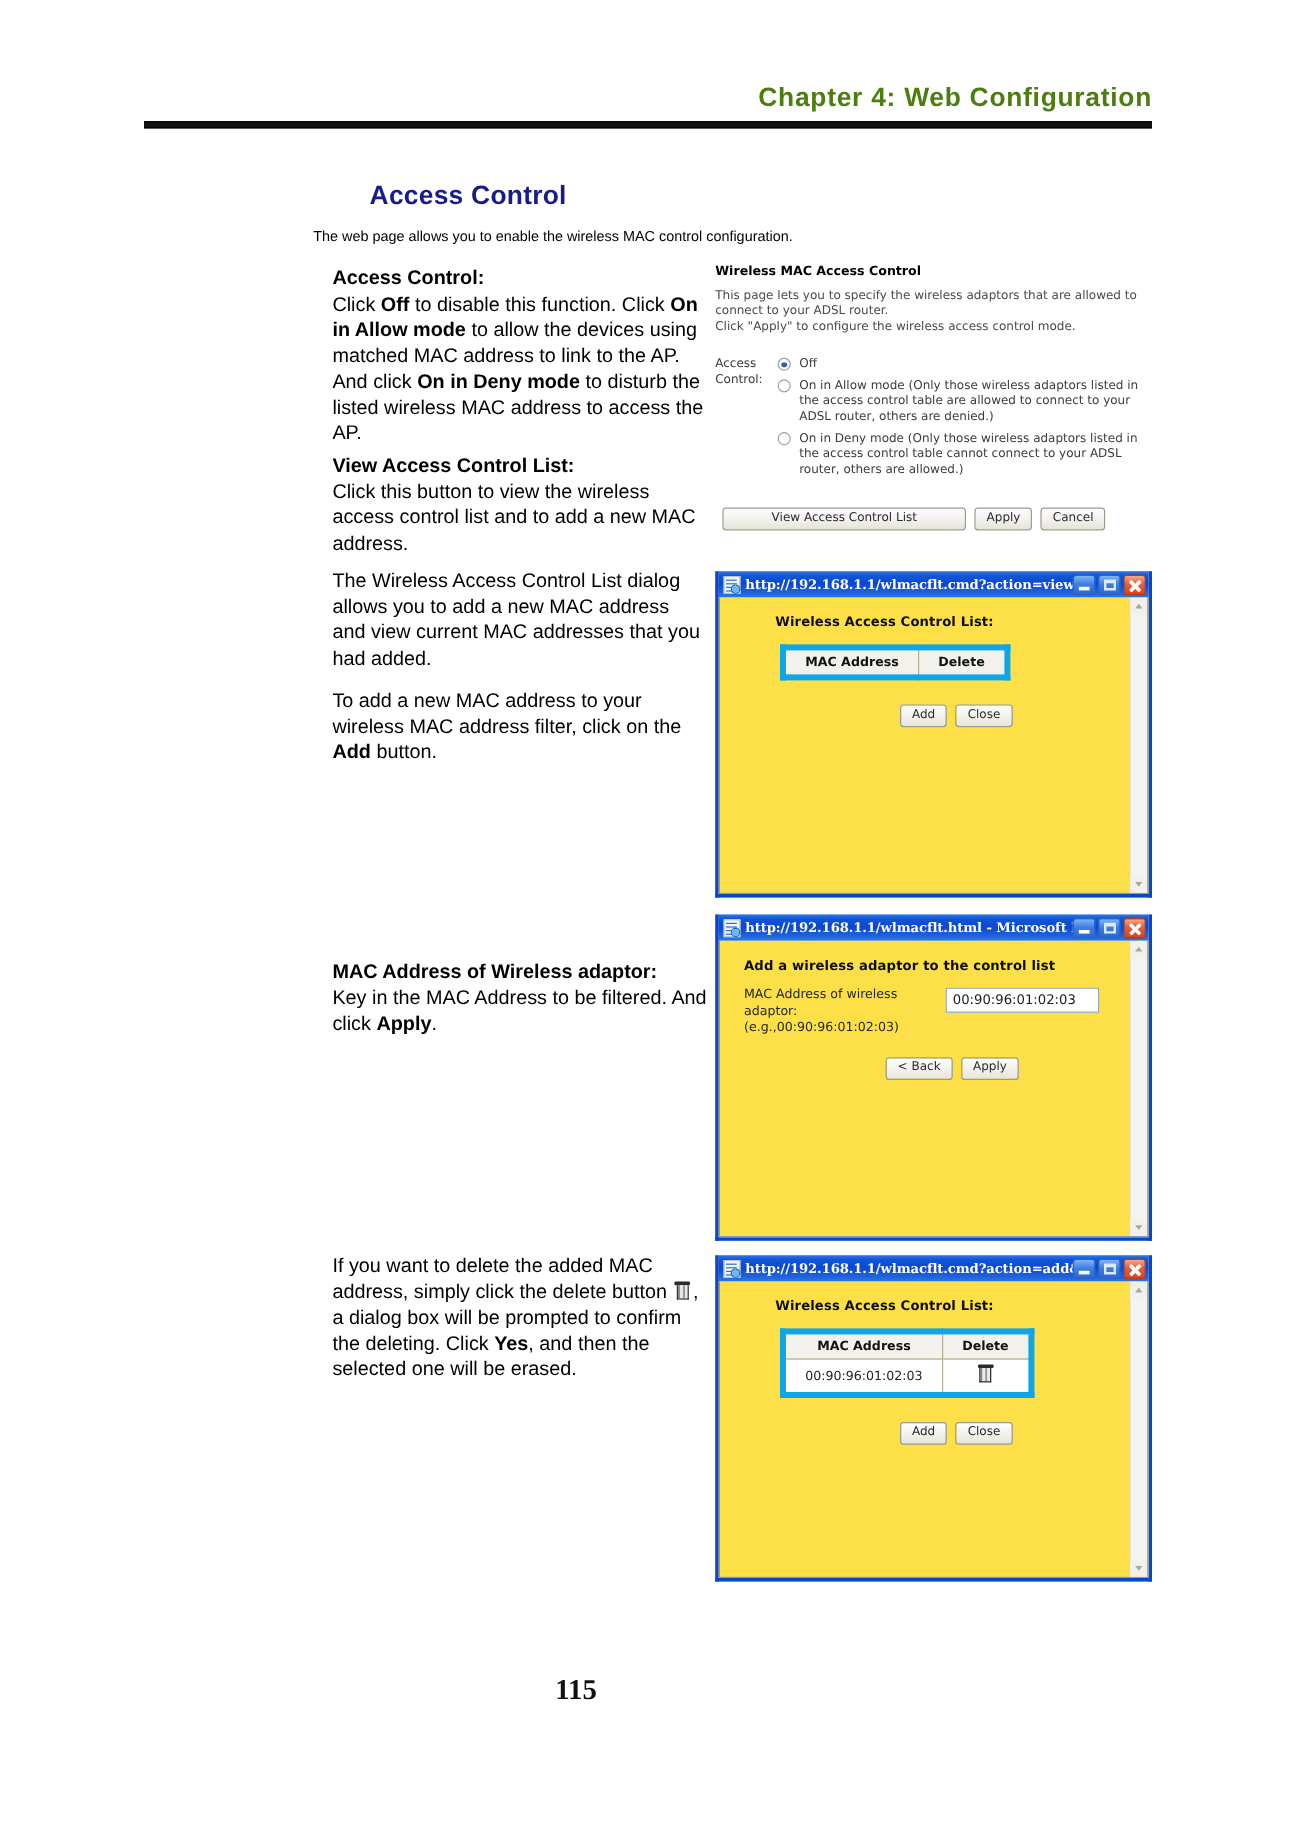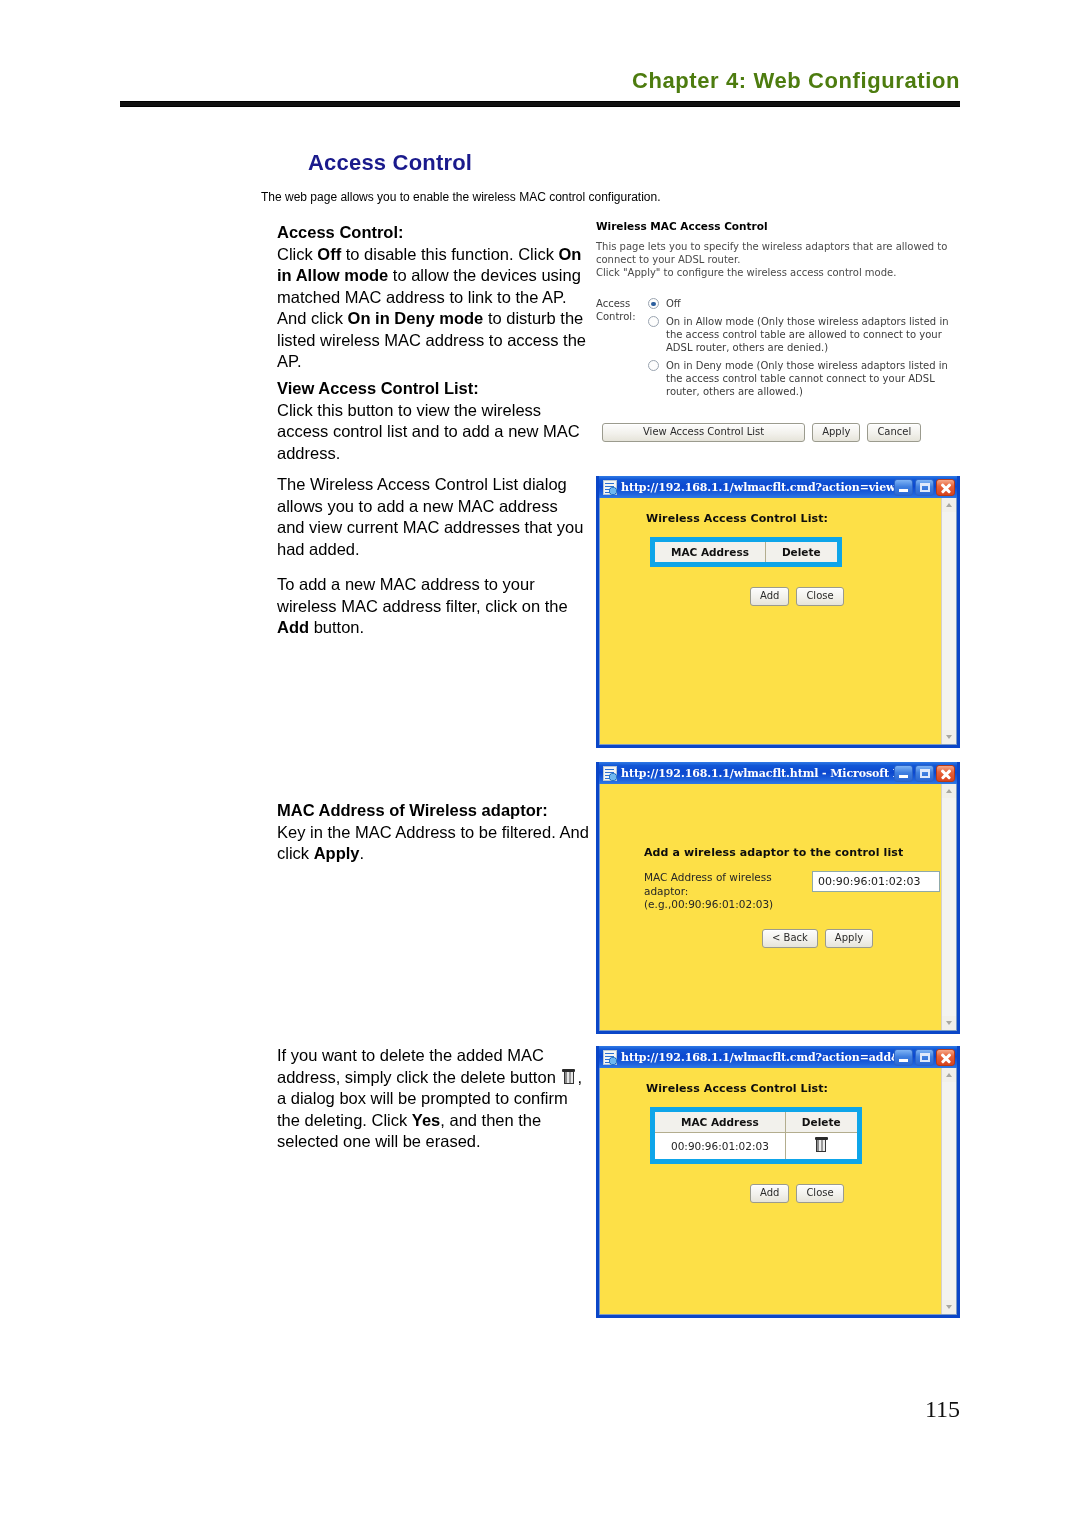--- a/index.html
+++ b/index.html
@@ -392,25 +392,25 @@
     padding: 3px 5px;
     width: 128px;
     box-sizing: border-box;
   }
 
   
   #page-number {
     position: absolute;
     left: 0; right: 0;
     top: 1396px;
-    text-align: right;
+    text-align: center;
     padding-right: 120px;
     font-family: "Liberation Serif", serif;
     font-size: 24px;
-    font-weight: normal;
+    font-weight: bold;
     color: #111;
   }
 </style>
 </head>
 <body>
 
 <div id="page-header">
   <span id="chapter-title">Chapter 4: Web Configuration</span>
 </div>
 <div id="header-rule"></div>
@@ -531,21 +531,21 @@
         </span>
       <span class="win-btn max">
           <span class="g"></span>
         </span>
       <span class="win-btn close">
           <span class="g"></span>
         </span>
     </span>
   </div>
   <div class="ie-body">
-    <div class="ie-content" style="padding-left:44px;margin-top:48px;">
+    <div class="ie-content" style="padding-left:20px;">
       <div class="dlg-heading">Add a wireless adaptor to the control list</div>
       <div class="field-row">
         <div class="field-label">
           <div>MAC Address of wireless</div>
           <div>adaptor:</div>
           <div>(e.g.,00:90:96:01:02:03)</div>
         </div>
         <input class="mac-input" type="text" value="00:90:96:01:02:03" style="">
       </div>
       <div class="dlg-actions" style="margin-left:118px; margin-top:17px;">

